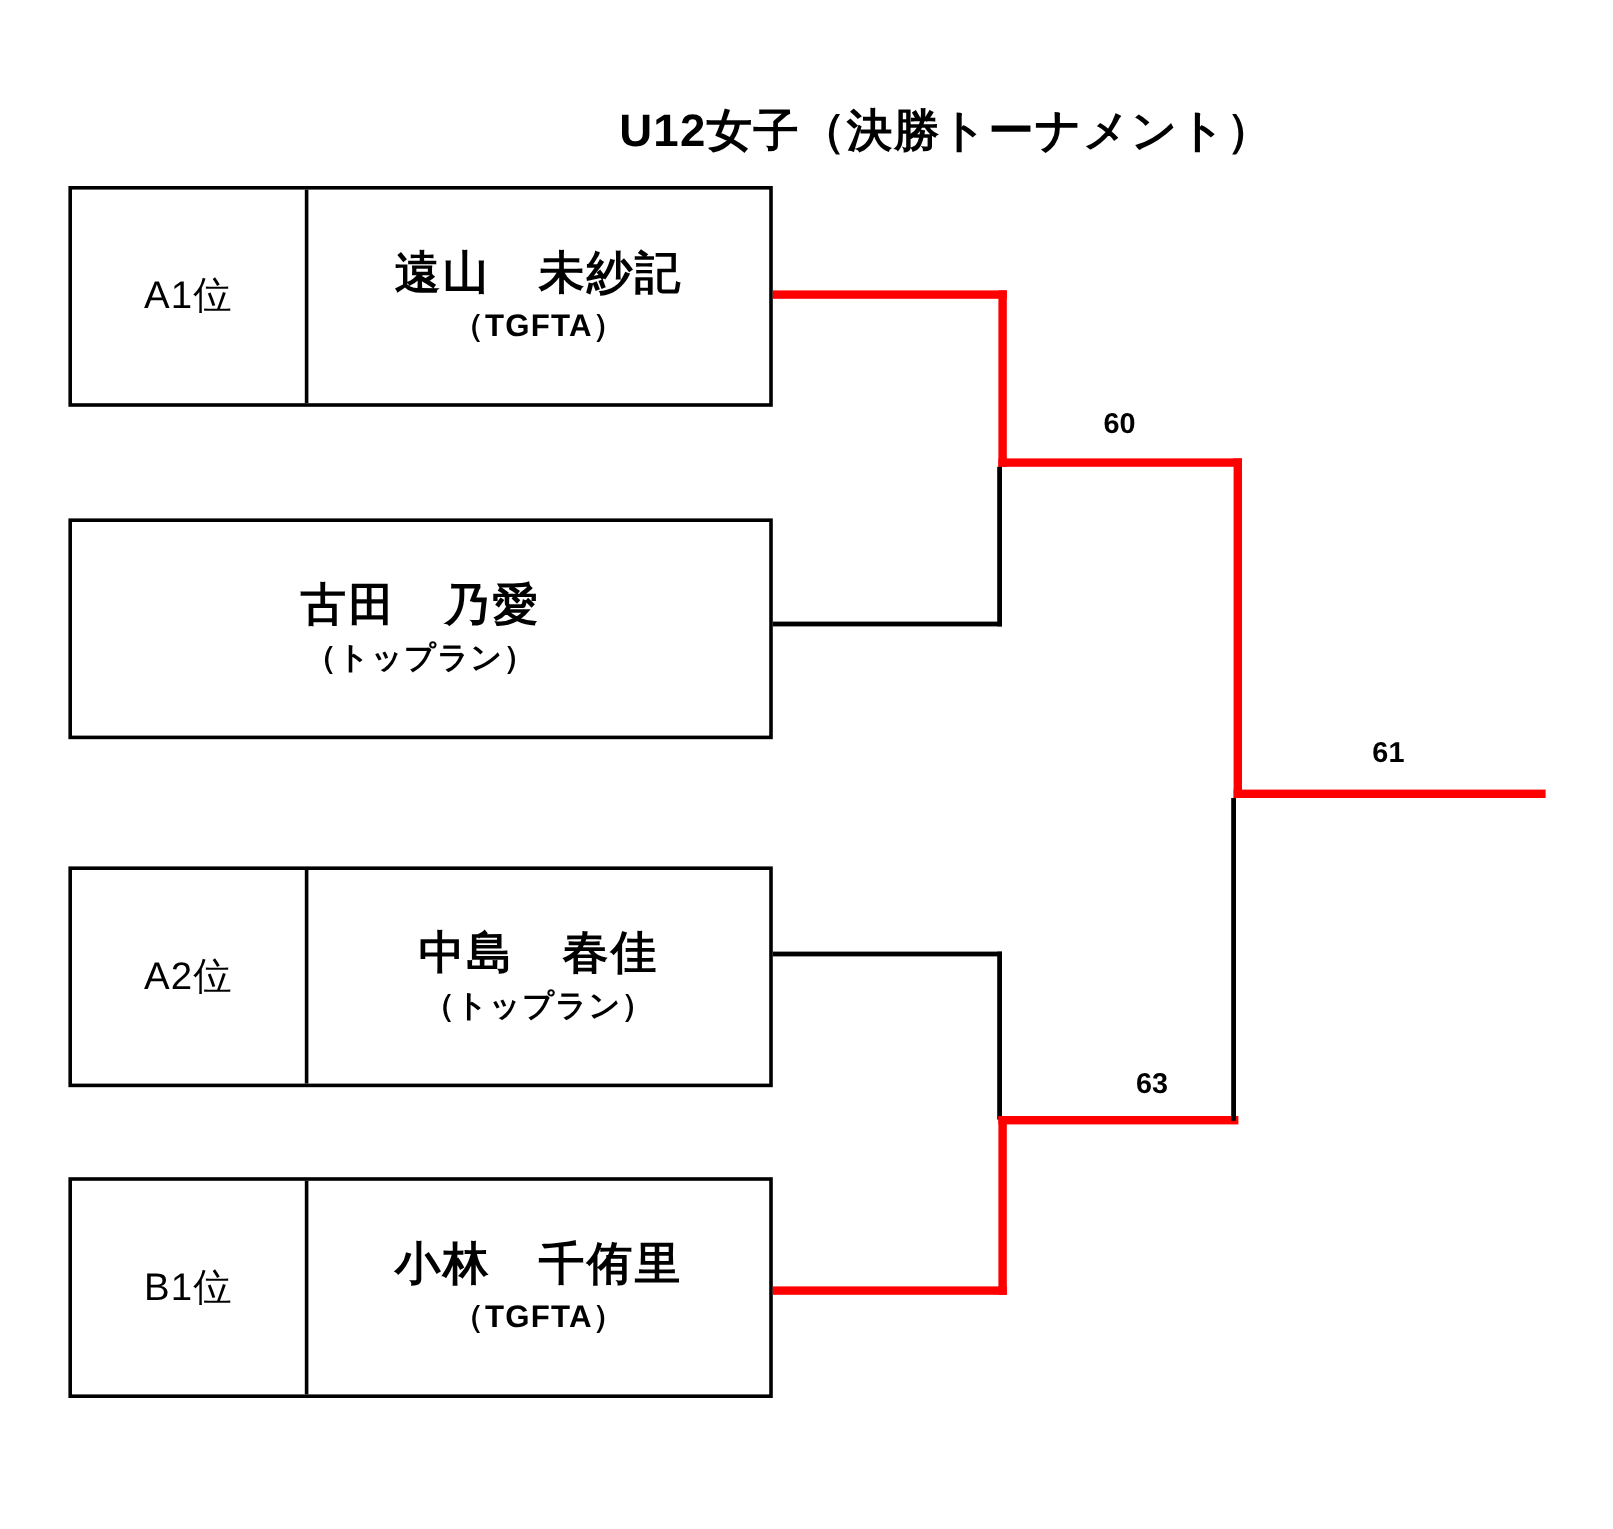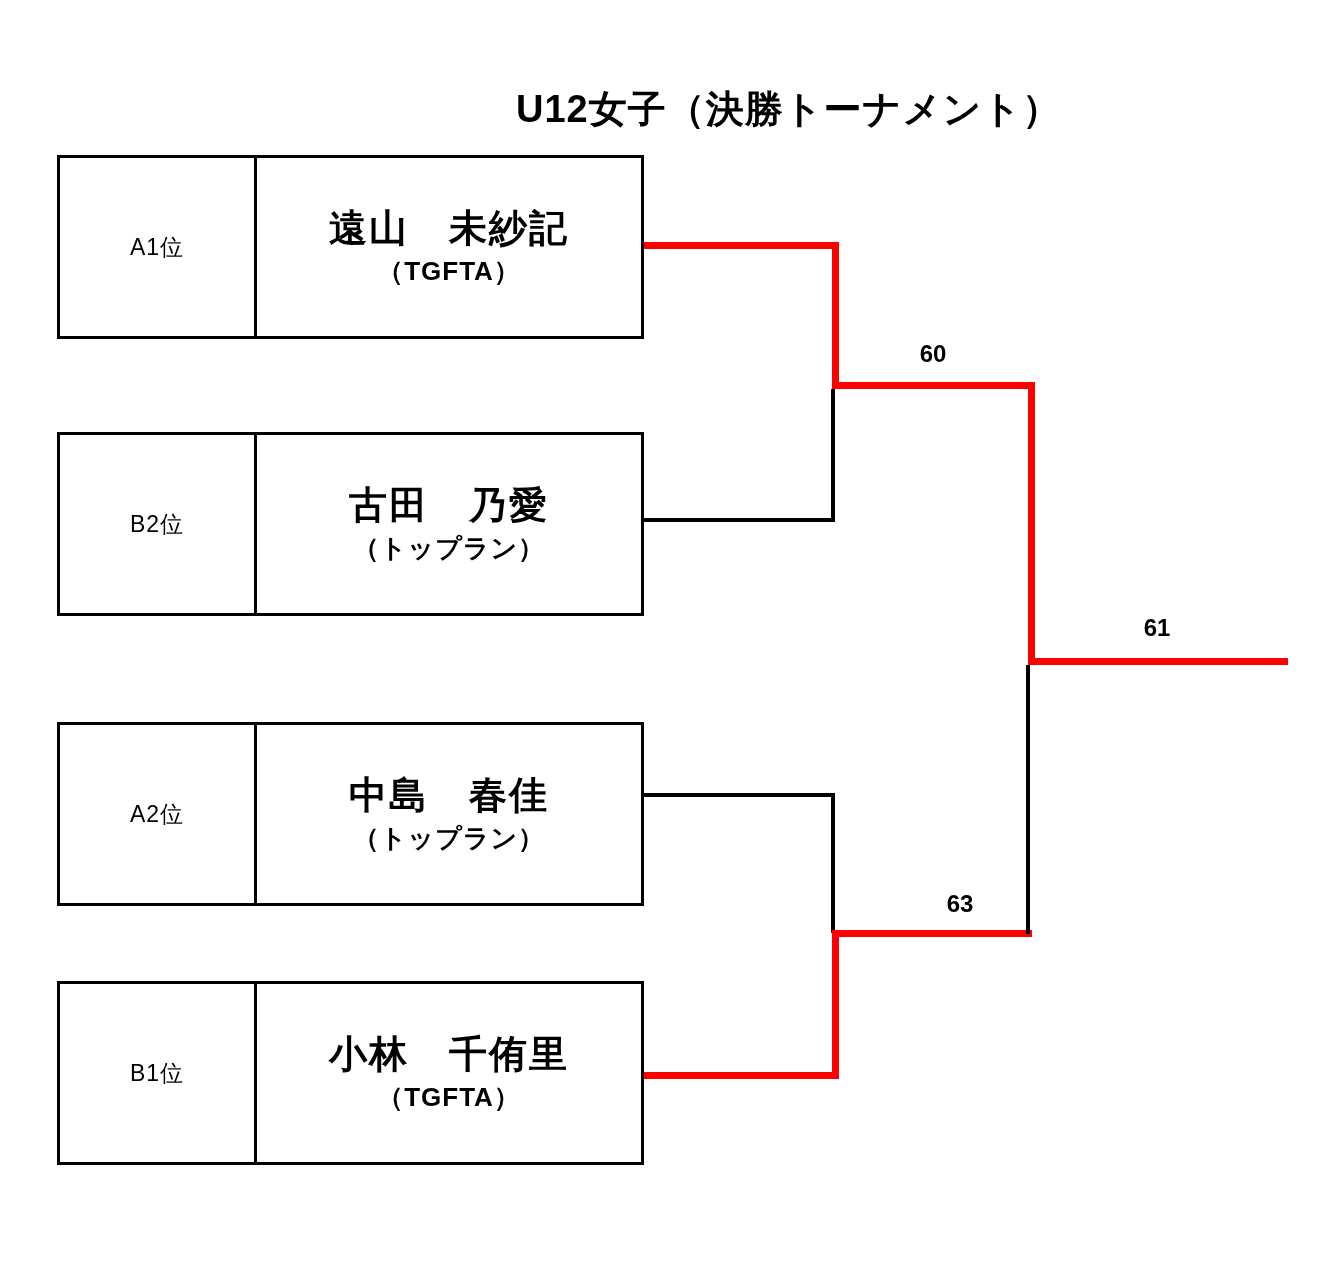--- a/index.html
+++ b/index.html
@@ -25,21 +25,21 @@
   }
   .entry{
     position:absolute;left:57px;width:587px;height:184px;
     border:3px solid var(--line);
     display:flex;
   }
   .seed-cell{
     flex:0 0 197px;
     border-right:3px solid var(--line);
     display:flex;align-items:center;justify-content:center;
-    font-size:23px;font-weight:400;letter-spacing:1px;
+    font-size:32px;font-weight:400;letter-spacing:1px;
   }
   .player-cell{
     flex:1;
     display:flex;flex-direction:column;justify-content:center;
     text-align:center;
   }
   .player-name{
     font-size:38px;font-weight:bold;letter-spacing:2px;line-height:1.15;
     white-space:nowrap;
   }
@@ -65,21 +65,20 @@
 
   <div class="entry" style="top:155px;">
     <div class="seed-cell">A1位</div>
     <div class="player-cell">
       <div class="player-name">遠山　未紗記</div>
       <div class="player-club">（TGFTA）</div>
     </div>
   </div>
 
   <div class="entry" style="top:432px;">
-    <div class="seed-cell">B2位</div>
     <div class="player-cell">
       <div class="player-name">古田　乃愛</div>
       <div class="player-club">（トップラン）</div>
     </div>
   </div>
 
   <div class="entry" style="top:722px;">
     <div class="seed-cell">A2位</div>
     <div class="player-cell">
       <div class="player-name">中島　春佳</div>

